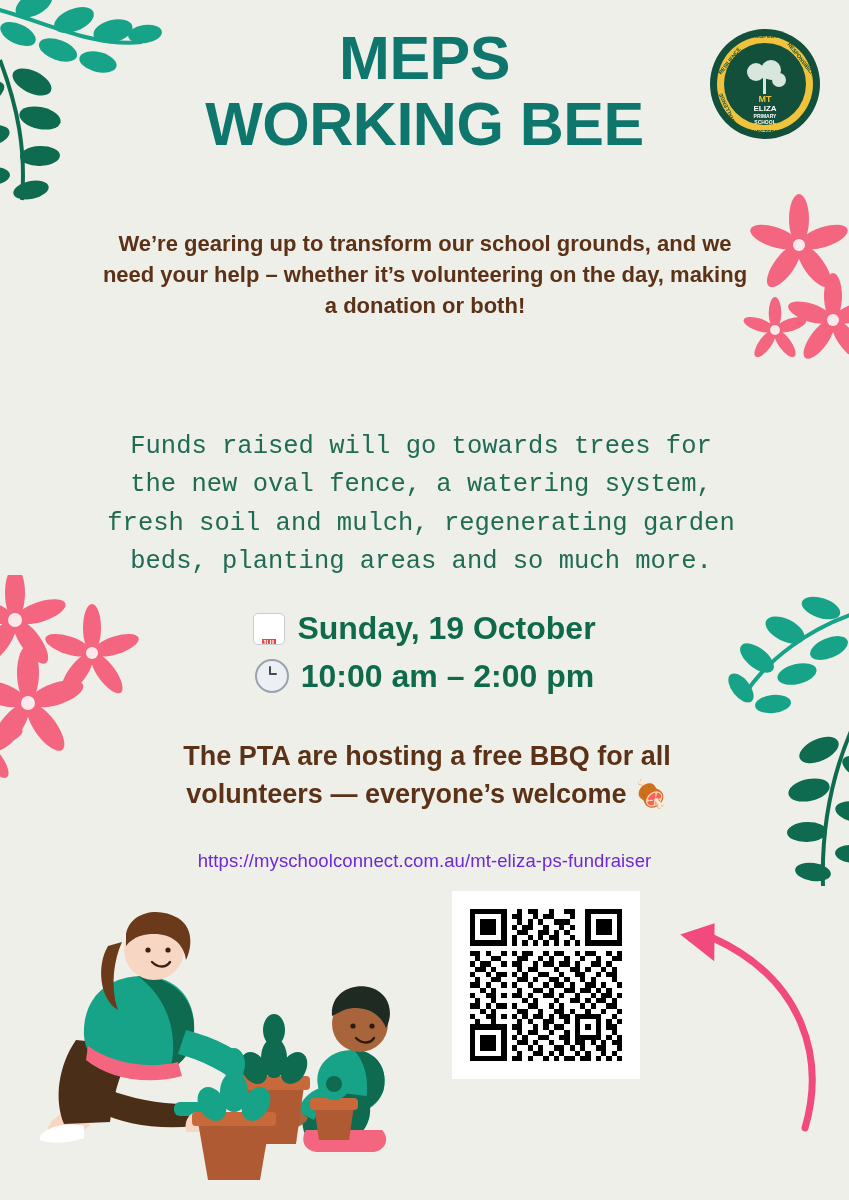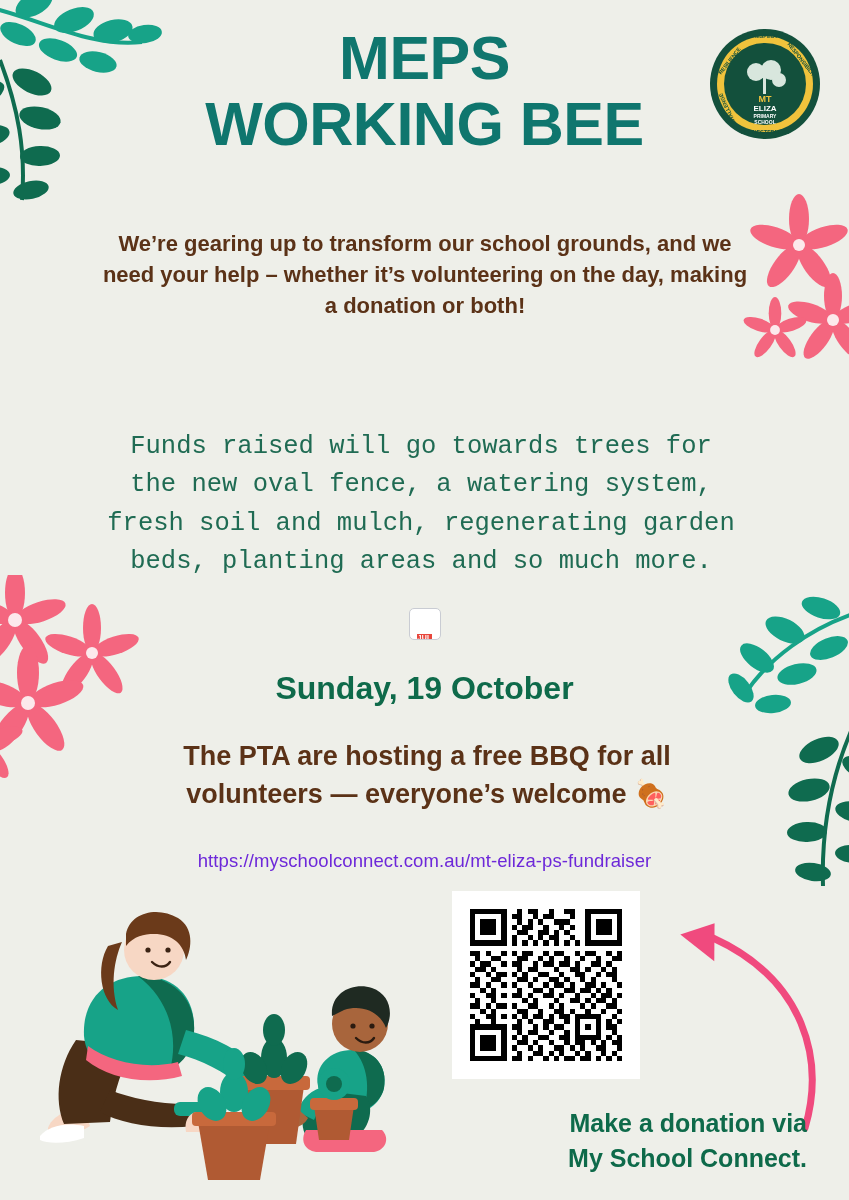--- a/index.html
+++ b/index.html
@@ -85,27 +85,26 @@
     position: absolute;
     top: 608px;
     left: 0;
     width: 849px;
     text-align: center;
   }
   .when-row {
     display: flex;
     align-items: center;
     justify-content: center;
-    gap: 28px;
+    gap: 12px;
     color: #0e6a4a;
     font-weight: bold;
     font-size: 32px;
     line-height: 1.3;
     margin-bottom: 6px;
-    flex-direction: column;
   }
 
   
   .cal-icon {
     width: 30px;
     height: 30px;
     border-radius: 5px;
     background: #ffffff;
     border: 1px solid #c9ccd3;
     overflow: hidden;
@@ -375,20 +374,24 @@
 
   <div class="funds">Funds raised will go towards trees for the new oval fence, a watering system, fresh soil and mulch, regenerating garden beds, planting areas and so much more.</div>
 
   <div class="when">
     <div class="when-row">
       <span class="cal-icon">
         <span class="cal-top">JUL</span>
         
       </span>
       <span>Sunday, 19 October</span>
+    </div>
+    <div class="when-row">
+      <span class="clock-icon"></span>
+      <span>10:00 am – 2:00 pm</span>
     </div>
   </div>
 
   <div class="bbq">The PTA are hosting a free BBQ for all volunteers — everyone’s welcome 🍖</div>
 
   <div class="url">https://myschoolconnect.com.au/mt-eliza-ps-fundraiser</div>
 
   <div class="qr-wrap">
     <svg class="qr" viewBox="0 0 29 29" shape-rendering="crispEdges">
       <rect width="29" height="29" fill="#ffffff"></rect>
@@ -660,24 +663,20 @@
         <rect x="28" y="28" width="1" height="1"></rect>
       </g>
     </svg>
   </div>
 
   <svg class="arrow" viewBox="0 0 170 235">
     <path d="M150 228 C170 160 150 80 58 38" stroke="#f04a7e" stroke-width="7" fill="none" stroke-linecap="round"></path>
     <path d="M30 28 L66 28 L54 64 Z" fill="#f04a7e" transform="rotate(-18 48 46)"></path>
   </svg>
 
-  <div class="donate">
-    <div>Make a donation via</div>
-    <div>My School Connect.</div>
-  </div>
 
   <svg class="garden" viewBox="0 0 430 290">
 
     <g>
 
       <path d="M30 238 C34 226 50 218 66 220 L72 236 C56 246 40 248 30 242 Z" fill="#f7d7c4"></path>
       <path d="M22 246 C30 236 48 232 66 236 L66 248 C48 254 30 254 22 250 Z" fill="#ffffff"></path>
 
       <path d="M58 150 C40 176 36 210 46 234 L92 232 C96 200 104 176 118 156 Z" fill="#4a2e17"></path>
       <path d="M92 200 C112 208 140 214 168 214 L176 236 C140 240 104 234 82 222 Z" fill="#4a2e17"></path>

